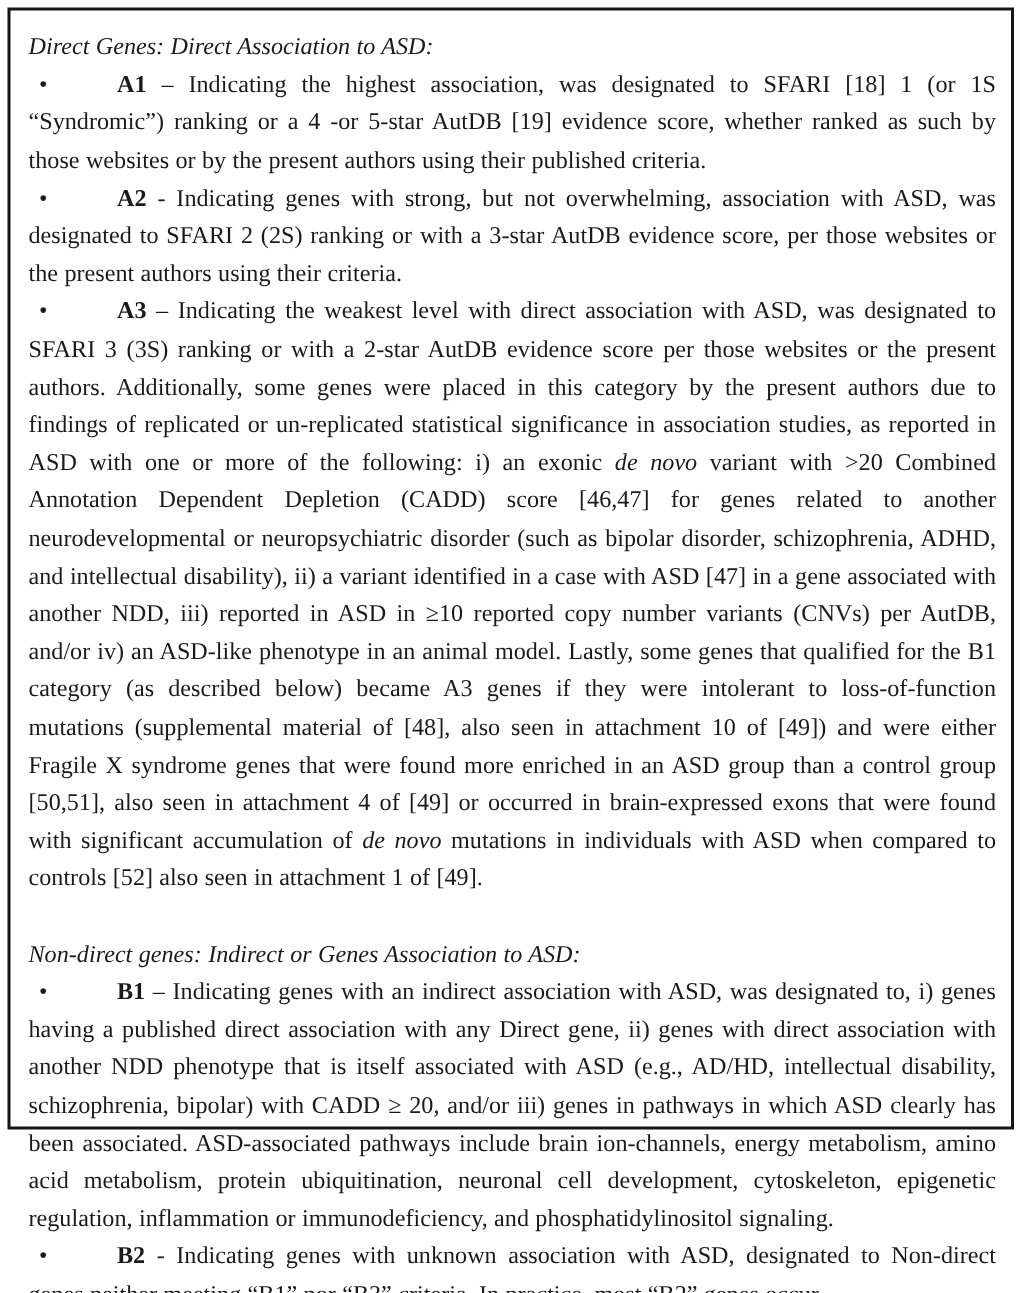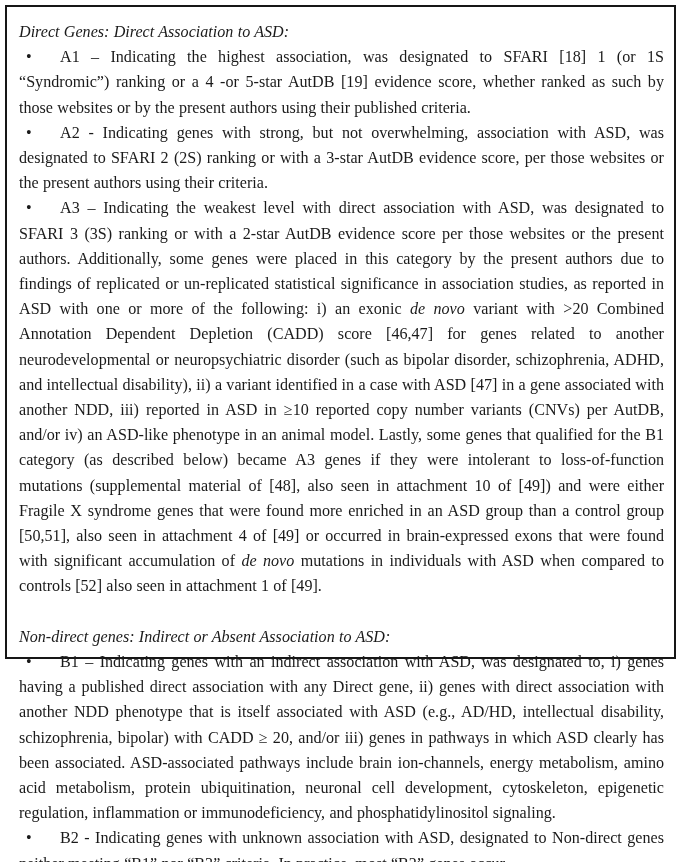--- a/index.html
+++ b/index.html
@@ -13,21 +13,21 @@
     font-family: "Liberation Serif", "DejaVu Serif", serif;
     color: #1a1a1a;
     overflow: hidden;
   }
 
   .page-frame {
     position: absolute;
     left: 5px;
     top: 5px;
     width: 671px;
-    height: 654px;
+    height: 748px;
     box-sizing: border-box;
     border: 2.5px solid #161616;
     background: #ffffff;
   }
 
   .page-body {
     box-sizing: border-box;
     padding: 12px 10px 0 12px;
     width: 100%;
     height: 100%;
@@ -64,21 +64,22 @@
 
   .bullet-glyph {
     display: inline-block;
     width: 41px;
     text-align: left;
     padding-left: 7px;
     box-sizing: border-box;
   }
 
   .tag {
-    font-weight: normal;
+    font-weight: bold;
+    margin-left: 18px;
   }
 
   .ital {
     font-style: italic;
     margin-top: 28px;
   }
 
   
   .bullet-para:after,
   .section-heading:after {
@@ -98,20 +99,20 @@
     <p class="section-heading">Direct Genes: Direct Association to ASD:</p>
 
     <p class="bullet-para"><span class="bullet-glyph">•</span><span class="tag">A1</span><span> – </span><span>Indicating the highest association, was designated to SFARI [18] 1 (or 1S “Syndromic”) ranking or a 4 -or 5-star AutDB [19] evidence score, whether ranked as such by those websites or by the present authors using their published criteria.</span></p>
 
     <p class="bullet-para"><span class="bullet-glyph">•</span><span class="tag">A2</span><span> - </span><span>Indicating genes with strong, but not overwhelming, association with ASD, was designated to SFARI 2 (2S) ranking or with a 3-star AutDB evidence score, per those websites or the present authors using their criteria.</span></p>
 
     <p class="bullet-para"><span class="bullet-glyph">•</span><span class="tag">A3</span><span> – </span><span>Indicating the weakest level with direct association with ASD, was designated to SFARI 3 (3S) ranking or with a 2-star AutDB evidence score per those websites or the present authors. Additionally, some genes were placed in this category by the present authors due to findings of replicated or un-replicated statistical significance in association studies, as reported in ASD with one or more of the following: i) an exonic </span><span class="ital">de novo</span><span> variant with &gt;20 Combined Annotation Dependent Depletion (CADD) score [46,47] for genes related to another neurodevelopmental or neuropsychiatric disorder (such as bipolar disorder, schizophrenia, ADHD, and intellectual disability), ii) a variant identified in a case with ASD [47] in a gene associated with another NDD, iii) reported in ASD in ≥10 reported copy number variants (CNVs) per AutDB, and/or iv) an ASD-like phenotype in an animal model. Lastly, some genes that qualified for the B1 category (as described below) became A3 genes if they were intolerant to loss-of-function mutations (supplemental material of [48], also seen in attachment 10 of [49]) and were either Fragile X syndrome genes that were found more enriched in an ASD group than a control group [50,51], also seen in attachment 4 of [49] or occurred in brain-expressed exons that were found with significant accumulation of </span><span class="ital">de novo</span><span> mutations in individuals with ASD when compared to controls [52] also seen in attachment 1 of [49].</span></p>
 
     <div class="blank-line"></div>
 
-    <p class="section-heading">Non-direct genes: Indirect or Absent Association to ASD:</p>
+    <p class="section-heading">Non-direct genes: Indirect or Genes Association to ASD:</p>
 
     <p class="bullet-para"><span class="bullet-glyph">•</span><span class="tag">B1</span><span> – </span><span>Indicating genes with an indirect association with ASD, was designated to, i) genes having a published direct association with any Direct gene, ii) genes with direct association with another NDD phenotype that is itself associated with ASD (e.g., AD/HD, intellectual disability, schizophrenia, bipolar) with CADD ≥ 20, and/or iii) genes in pathways in which ASD clearly has been associated. ASD-associated pathways include brain ion-channels, energy metabolism, amino acid metabolism, protein ubiquitination, neuronal cell development, cytoskeleton, epigenetic regulation, inflammation or immunodeficiency, and phosphatidylinositol signaling.</span></p>
 
     <p class="bullet-para"><span class="bullet-glyph">•</span><span class="tag">B2</span><span> - </span><span>Indicating genes with unknown association with ASD, designated to Non-direct genes neither meeting “B1” nor “B3” criteria. In practice, most “B2” genes occur</span></p>
 
   </div>
 </div>
 
 </body></html>

